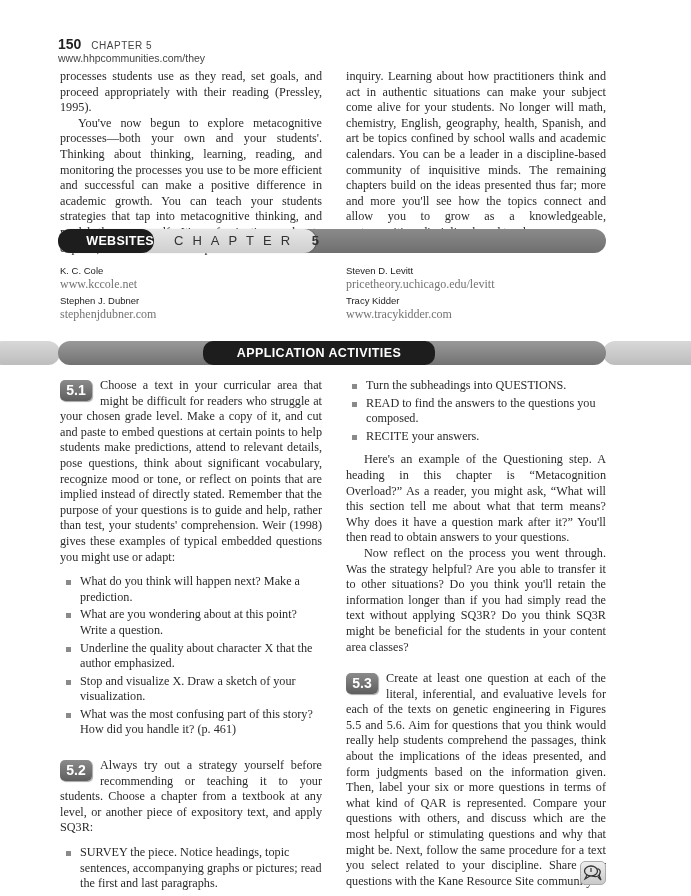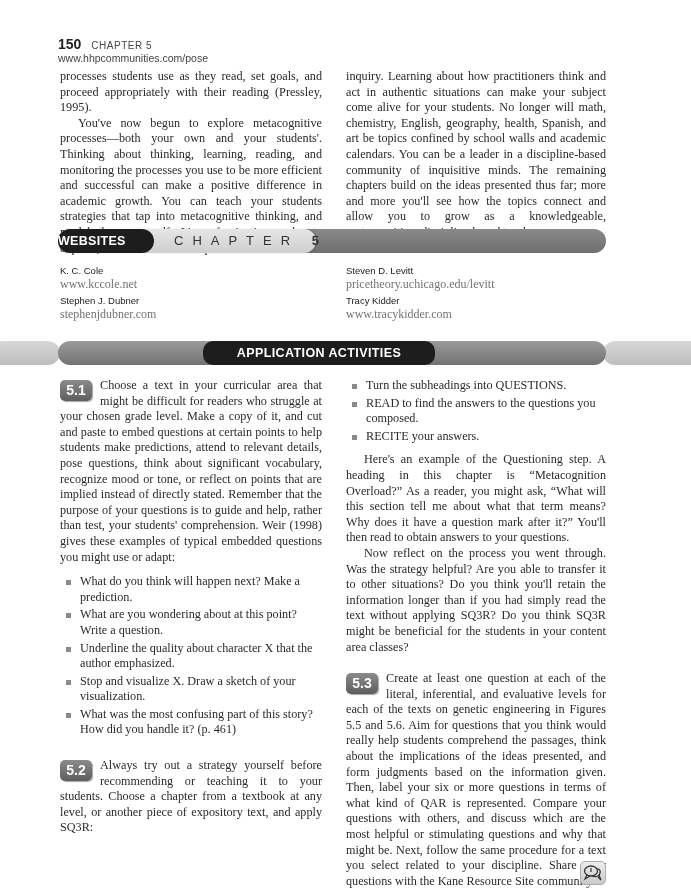--- a/index.html
+++ b/index.html
@@ -32,21 +32,21 @@
     }
     .web-banner .pill-light {
       position: absolute; left: 0; top: 0; height: 24px; width: 258px;
       border-radius: 12px; background: linear-gradient(#e6e6e6, #cfcfcf);
       box-shadow: 1px 0 1px rgba(0,0,0,0.3);
     }
     .web-banner .pill-dark {
       position: absolute; left: 0; top: 0; height: 24px; width: 96px;
       border-radius: 12px; background: #1d1d1d;
       color: #fff; font-family: "Liberation Sans", "DejaVu Sans", sans-serif;
-      font-weight: bold; font-size: 12.5px; line-height: 24px; text-align: left; letter-spacing: 0.3px;
+      font-weight: bold; font-size: 12.5px; line-height: 24px; text-align: right; letter-spacing: 0.3px;
     }
     .web-banner .chapter-text {
       position: absolute; left: 116px; top: 0; line-height: 24px;
       font-family: "Liberation Sans", "DejaVu Sans", sans-serif;
       font-size: 13px; letter-spacing: 9px; color: #333;
     }
     .web-banner .chapter-text b { letter-spacing: 0; }
     .web-banner .access {
       position: absolute; left: 286px; top: 0; line-height: 24px;
       font-family: "Liberation Sans", "DejaVu Sans", sans-serif;
@@ -96,21 +96,21 @@
     }
   </style>
 </head>
 <body>
 
 <div class="header">
   <div class="left">
     <span class="page-num">150</span>
     <span class="chap-label">CHAPTER 5</span>
   </div>
-  <span class="url">www.hhpcommunities.com/pose</span>
+  <span class="url">www.hhpcommunities.com/they</span>
 </div>
 
 <div class="col col-left" style="top:69px;">
   <p>processes students use as they read, set goals, and proceed appropriately with their reading (Pressley, 1995).</p>
   <p class="indent">You've now begun to explore metacognitive processes—both your own and your students'. Thinking about thinking, learning, reading, and monitoring the processes you use to be more efficient and successful can make a positive difference in academic growth. You can teach your students strategies that tap into metacognitive thinking, and model them yourself. It's a fascinating realm to explore, as is the area of discipline-based</p>
 </div>
 <div class="col col-right" style="top:69px;">
   <p>inquiry. Learning about how practitioners think and act in authentic situations can make your subject come alive for your students. No longer will math, chemistry, English, geography, health, Spanish, and art be topics confined by school walls and academic calendars. You can be a leader in a discipline-based community of inquisitive minds. The remaining chapters build on the ideas presented thus far; more and more you'll see how the topics connect and allow you to grow as a knowledgeable, metacognitive, discipline-based teacher.</p>
 </div>
 
@@ -154,20 +154,23 @@
     <li>What do you think will happen next? Make a prediction.</li>
     <li>What are you wondering about at this point? Write a question.</li>
     <li>Underline the quality about character X that the author emphasized.</li>
     <li>Stop and visualize X. Draw a sketch of your visualization.</li>
     <li>What was the most confusing part of this story? How did you handle it? (p. 461)</li>
   </ul>
   <p style="margin-top:20px;">
     <span class="badge">5.2</span>
     <span>Always try out a strategy yourself before recommending or teaching it to your students. Choose a chapter from a textbook at any level, or another piece of expository text, and apply SQ3R:</span>
   </p>
+  <ul class="bullets" style="margin-top:9px;">
+    <li>SURVEY the piece. Notice headings, topic sentences, accompanying graphs or pictures; read the first and last paragraphs.</li>
+  </ul>
 </div>
 
 <div class="col col-right" style="top:378px;">
   <ul class="bullets">
     <li>Turn the subheadings into QUESTIONS.</li>
     <li>READ to find the answers to the questions you composed.</li>
     <li>RECITE your answers.</li>
   </ul>
   <p class="indent" style="margin-top:8px;">Here's an example of the Questioning step. A heading in this chapter is “Metacognition Overload?” As a reader, you might ask, “What will this section tell me about what that term means? Why does it have a question mark after it?” You'll then read to obtain answers to your questions.</p>
   <p class="indent">Now reflect on the process you went through. Was the strategy helpful? Are you able to transfer it to other situations? Do you think you'll retain the information longer than if you had simply read the text without applying SQ3R? Do you think SQ3R might be beneficial for the students in your content area classes?</p>

